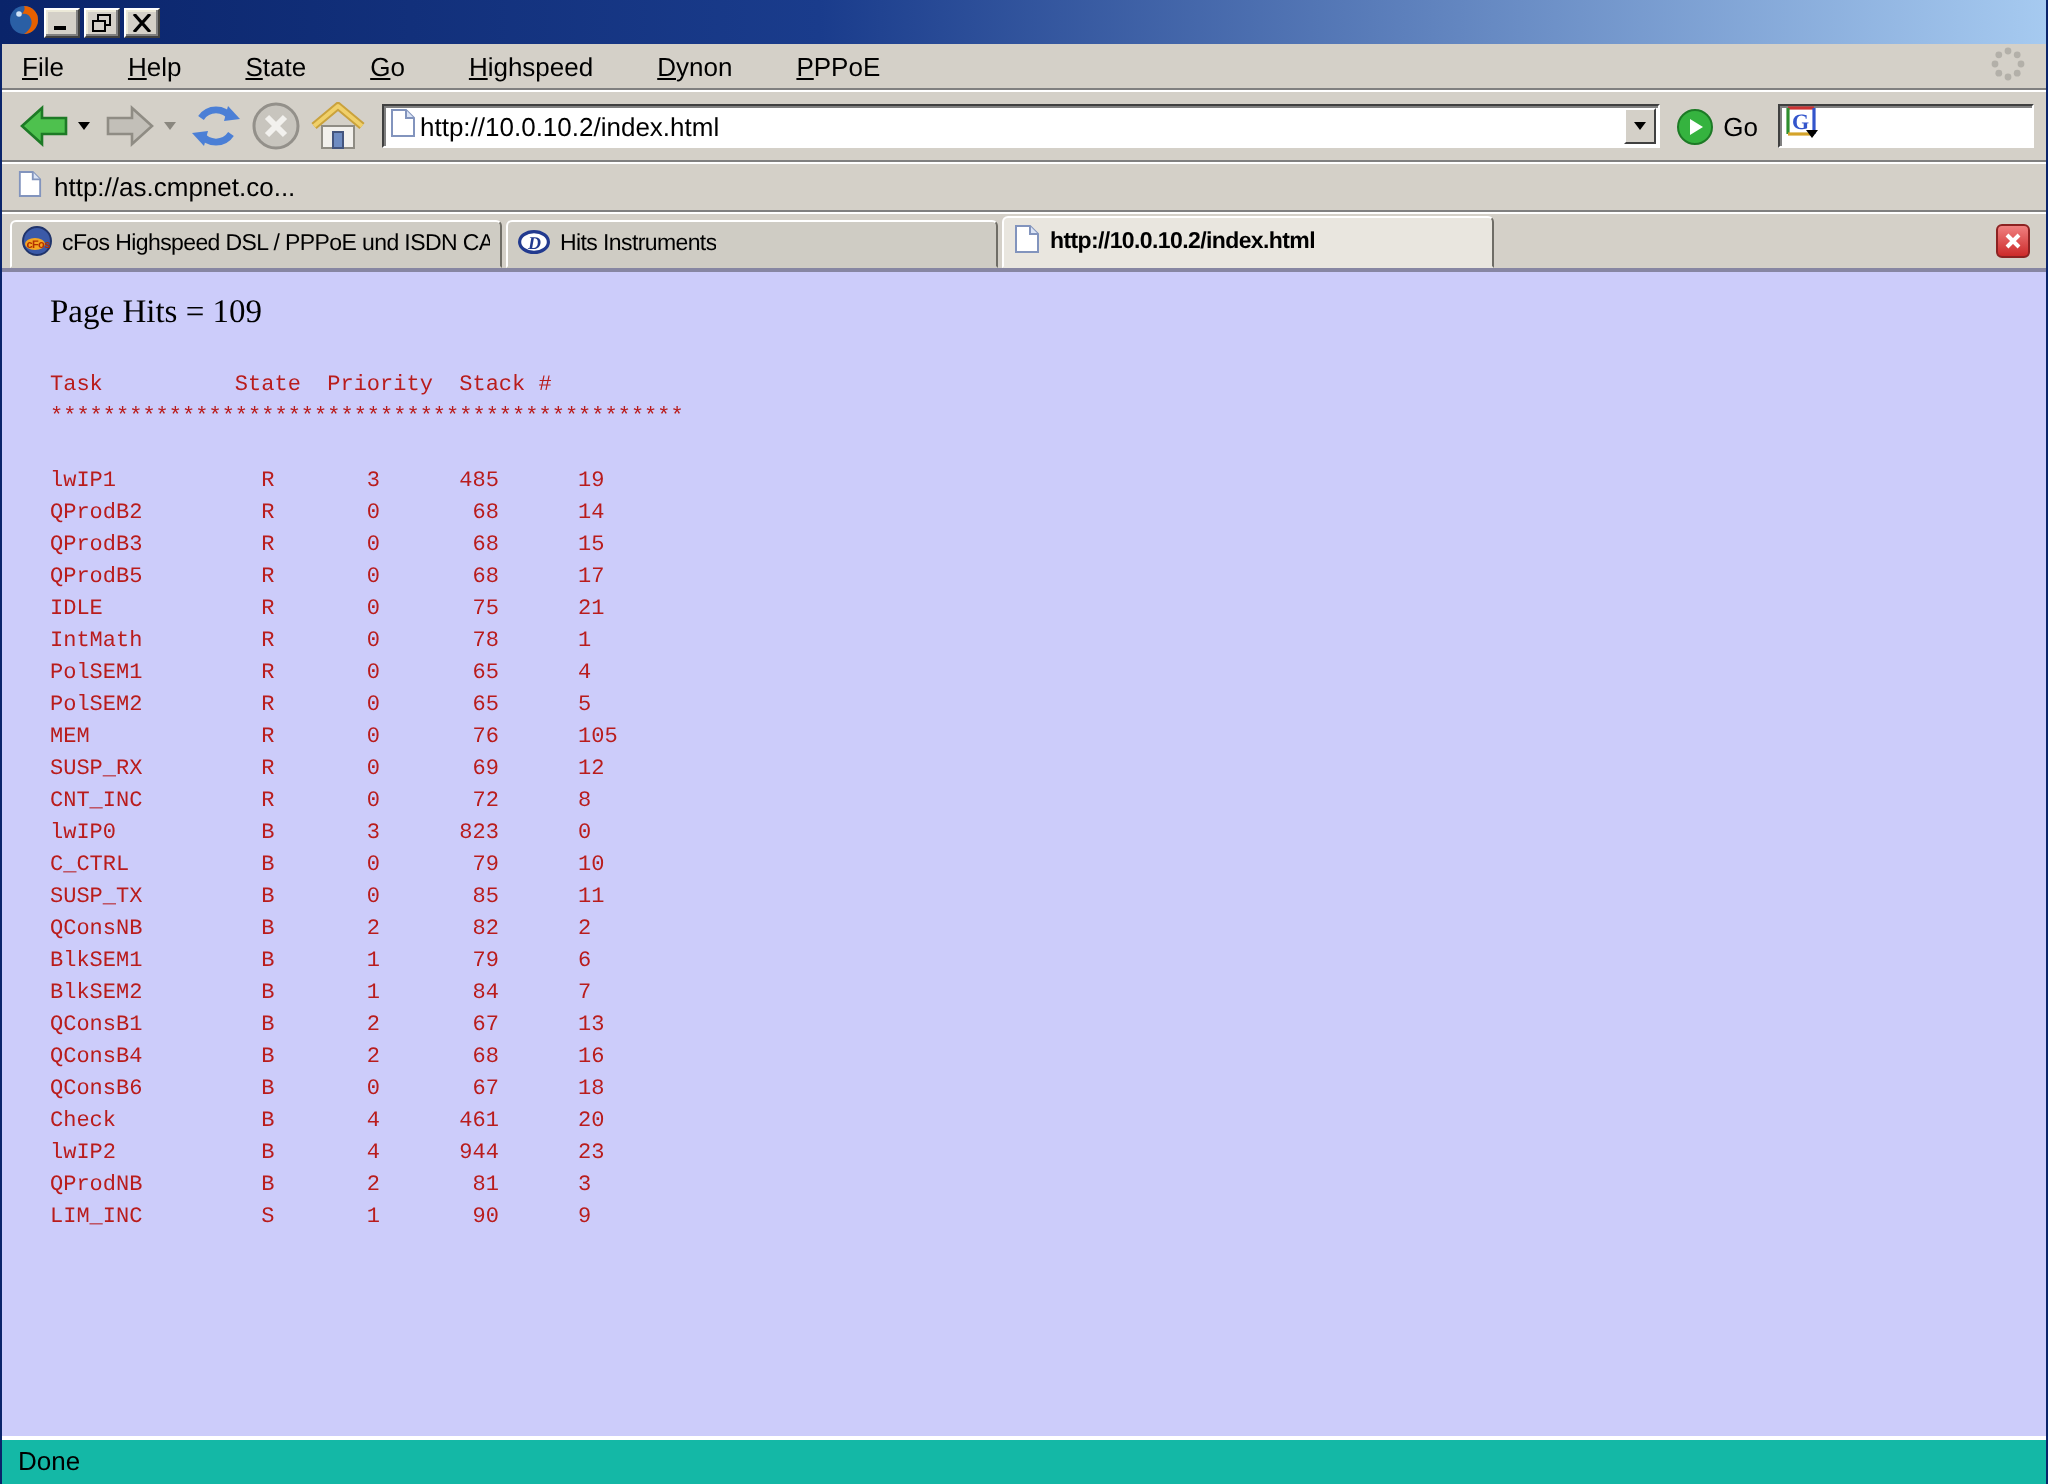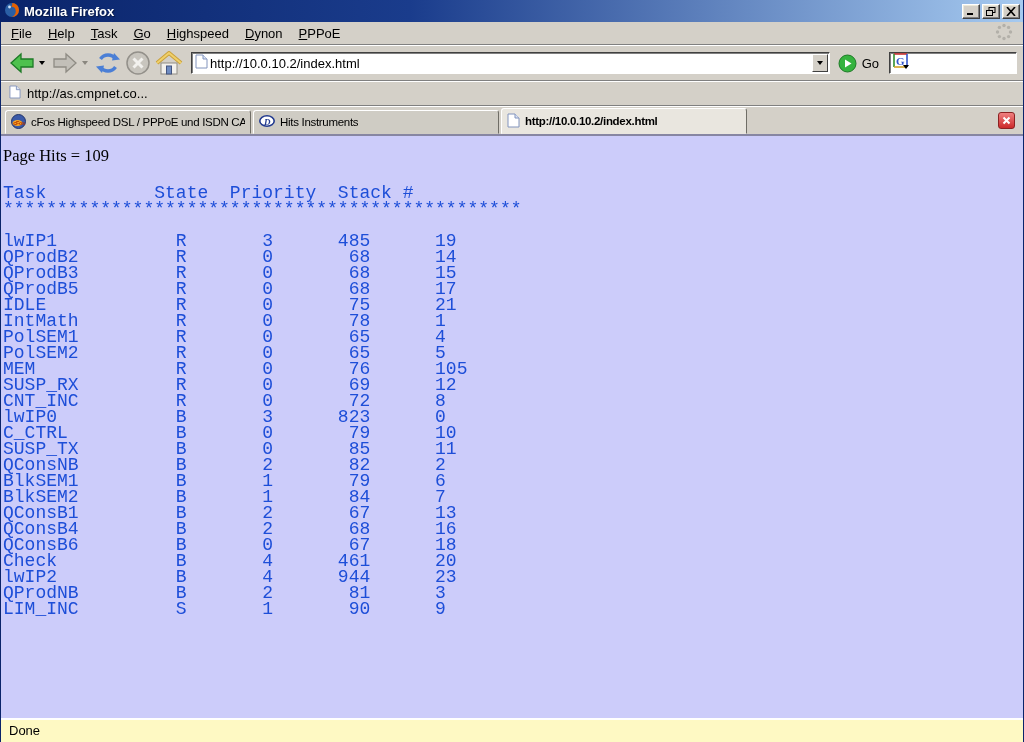--- a/index.html
+++ b/index.html
@@ -26,20 +26,21 @@
     border:1px solid; border-color:#fff #404040 #404040 #fff;
     box-shadow:inset -1px -1px 0 #808080, inset 1px 1px 0 #ece9d8;
     display:flex; align-items:center; justify-content:center;
   }
 
   
   .menubar {
     height:23px; flex:0 0 23px; background:#d4d0c8;
     display:flex; align-items:center; padding:0 2px;
     border-bottom:1px solid #808080;
+    gap:16px;
   }
   .menu-item { padding:3px 8px; color:#000; display:inline-block; }
   .menu-item::first-letter { text-decoration:underline; }
   .menubar .spacer { flex:1; }
   .throbber { margin-right:8px; }
 
   
   .toolbar {
     height:36px; flex:0 0 36px; background:#d4d0c8;
     border-top:1px solid #fff; border-bottom:1px solid #808080;
@@ -103,52 +104,51 @@
   .tabstrip .spacer { flex:1; }
   .tab-close {
     width:17px; height:17px; margin:0 4px 5px 0; border-radius:3px;
     background:linear-gradient(#f08080,#cc2a2a);
     border:1px solid #8c2222;
     display:flex; align-items:center; justify-content:center;
   }
 
   
   .content {
-    flex:1; background:#ccccfa; overflow:hidden; padding:10px 0 0 2px;
+    flex:1; background:#ccccfa; overflow:hidden; padding:10px 0 0 24px;
   }
   .page-hits {
     font-family:"Liberation Serif", serif; font-size:16.5px; color:#000;
   }
   .task-table {
     font-family:"Liberation Mono","DejaVu Sans Mono",monospace;
-    font-size:18px; line-height:16px; color:#1d4ed8; margin-top:19px;
+    font-size:11px; line-height:16px; color:#b91c1c; margin-top:19px;
   }
 
   
   .statusbar {
-    height:24px; flex:0 0 24px; background:#fef9c3;
+    height:24px; flex:0 0 24px; background:#14b8a6;
     border-top:1px solid #fff;
     display:flex; align-items:center; padding:0 8px;
     box-shadow:inset 0 1px 0 #fff;
   }
   .statusbar .status-text { color:#000; font-size:13px; }
   .statusbar::before { content:""; }
 </style>
 </head>
 <body>
 
 <div class="titlebar">
   <span>
     <svg width="16" height="16" viewBox="0 0 16 16">
       <circle cx="8" cy="8" r="7" fill="#2a5fa5"></circle>
       <path d="M8 1 A7 7 0 0 1 15 8 A7 7 0 0 1 8 15 C11 13 12.5 10.5 11.5 7.5 C10.8 5.4 9 4.5 7 5 C8.5 3.2 8.5 2 8 1 Z" fill="#e66000"></path>
       <circle cx="5.5" cy="5" r="1.4" fill="#cfe2f7"></circle>
     </svg>
   </span>
-  <span class="title">Mozilla Firefox</span>
   <span class="winbtn">
     <svg width="10" height="9" viewBox="0 0 10 9">
         <rect x="1" y="6" width="6" height="2" fill="#000"></rect>
       </svg>
   </span>
   <span class="winbtn">
     <svg width="10" height="9" viewBox="0 0 10 9">
       <rect x="3" y="0.5" width="6" height="5" fill="none" stroke="#000"></rect>
       <rect x="0.5" y="3.5" width="6" height="5" fill="#d4d0c8" stroke="#000"></rect>
     </svg>
@@ -156,21 +156,21 @@
   <span class="winbtn">
     <svg width="10" height="9" viewBox="0 0 10 9">
       <path d="M1 0 L5 4.5 L9 0 M1 9 L5 4.5 L9 9" stroke="#000" stroke-width="1.6" fill="none"></path>
     </svg>
   </span>
 </div>
 
 <div class="menubar">
   <span class="menu-item">File</span>
   <span class="menu-item">Help</span>
-  <span class="menu-item">Task</span>
+  <span class="menu-item">State</span>
   <span class="menu-item">Go</span>
   <span class="menu-item">Highspeed</span>
   <span class="menu-item">Dynon</span>
   <span class="menu-item">PPPoE</span>
   <span class="spacer"></span>
   <span class="throbber">
     <svg width="18" height="18" viewBox="0 0 18 18">
       <g fill="#b3b0a9">
         <circle cx="9" cy="2.5" r="1.7"></circle>
           <circle cx="13.6" cy="4.4" r="1.7"></circle>

